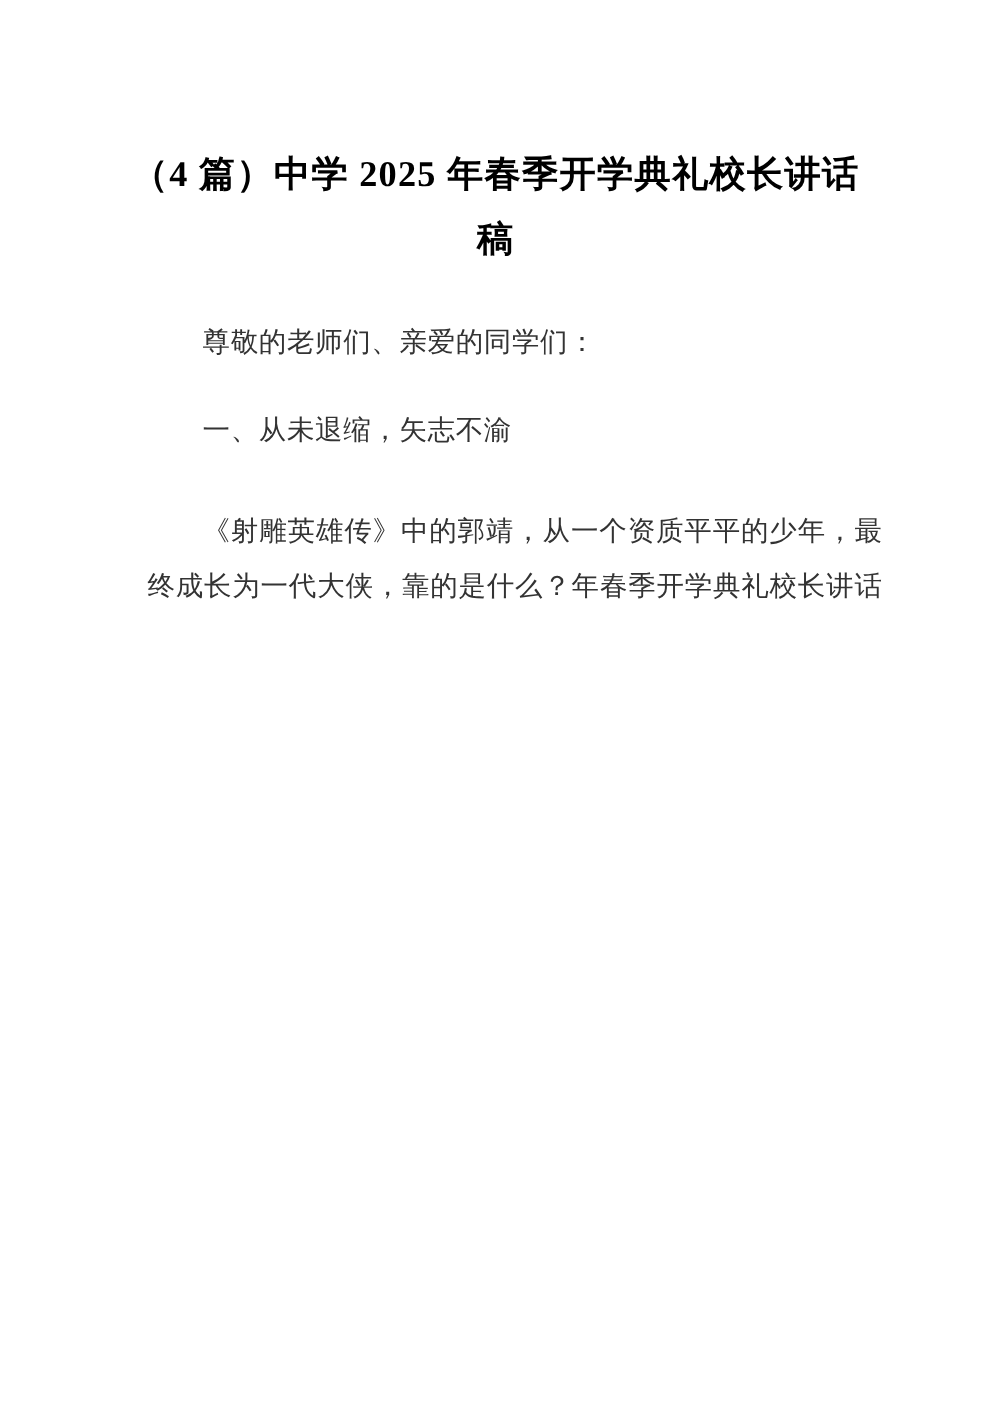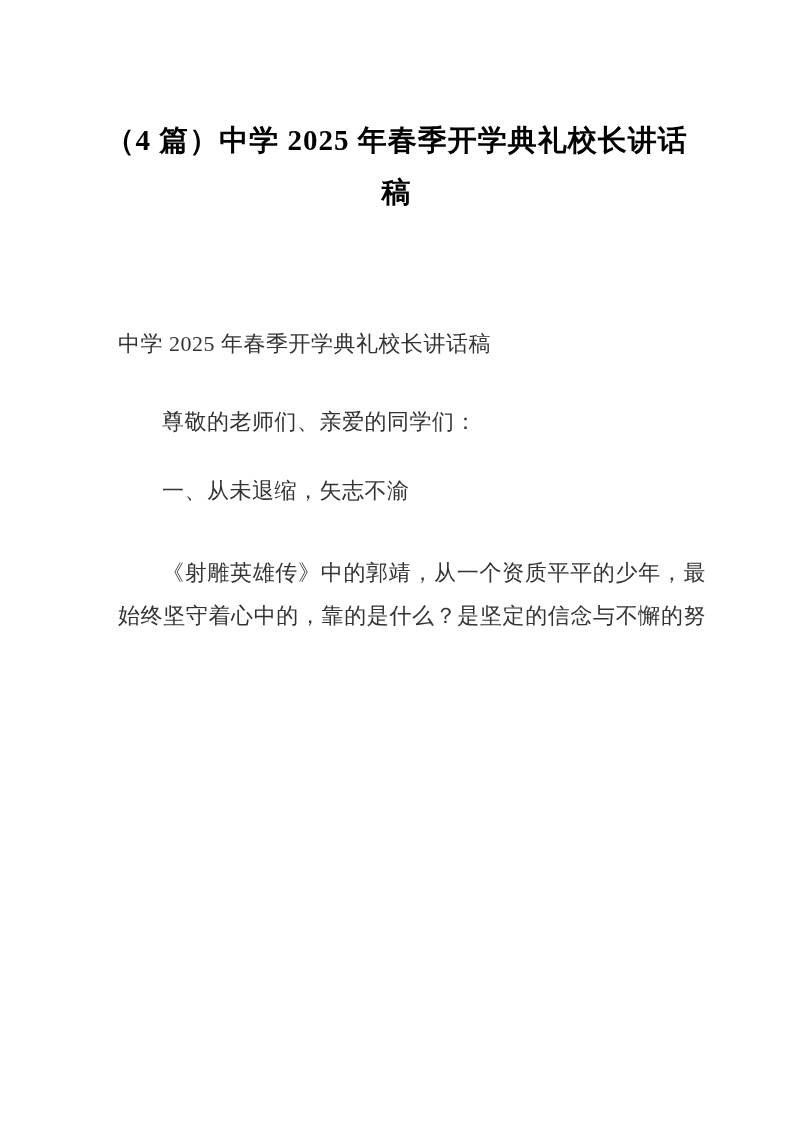--- a/index.html
+++ b/index.html
@@ -67,25 +67,24 @@
 </head>
 <body>
 
 <div class="page">
 
   <div class="doc-title">
     <div>（4 篇）中学 2025 年春季开学典礼校长讲话</div>
     <div>稿</div>
   </div>
 
-  <div class="body-text subtitle plainline">中学 2025 年春季开学典礼校长讲话稿</div>
 
   <div class="body-text salutation plainline">尊敬的老师们、亲爱的同学们：</div>
 
 
   <div class="body-text section-heading plainline">一、从未退缩，矢志不渝</div>
 
   <div class="body-text para-2">
     <div class="jline indent">《射雕英雄传》中的郭靖，从一个资质平平的少年，最</div>
-    <div class="jline">始终坚守着心中的，靠的是什么？是坚定的信念与不懈的努</div>
+    <div class="jline">终成长为一代大侠，靠的是什么？年春季开学典礼校长讲话</div>
   </div>
 
 </div>
 
 </body></html>

